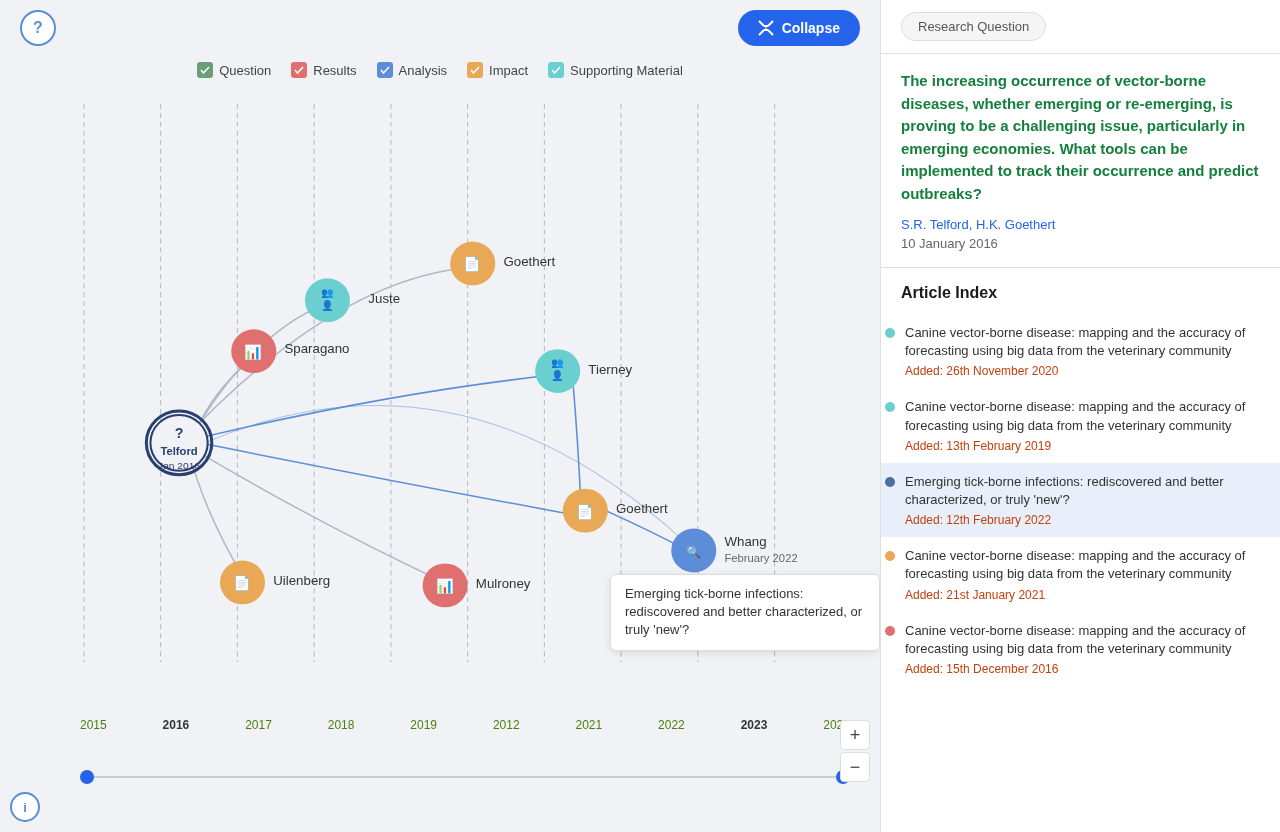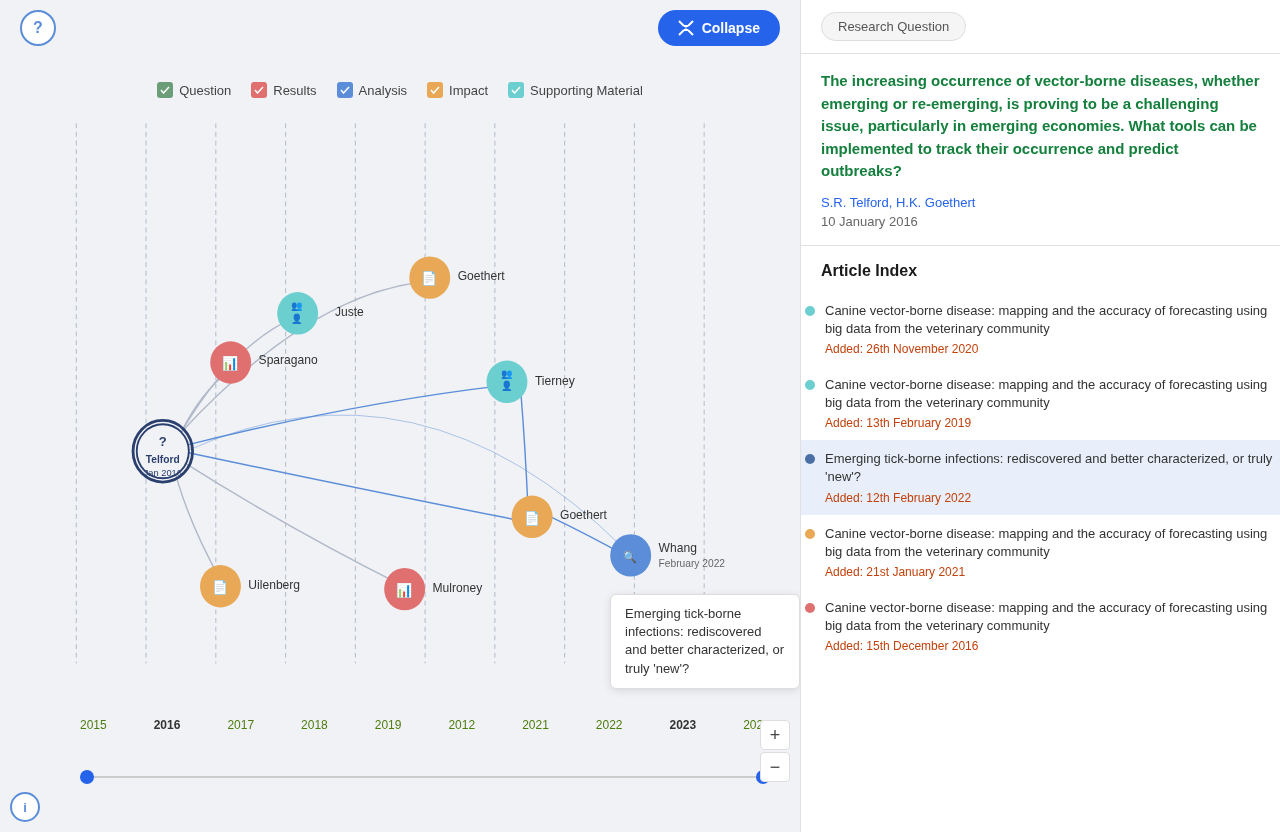--- a/index.html
+++ b/index.html
@@ -58,21 +58,20 @@
       padding: 6px 20px;
       background: #f0f2f5;
     }
 
     .legend-item {
       display: flex;
       align-items: center;
       gap: 6px;
       font-size: 13px;
       color: #444;
-      margin-top: 20px;
     }
 
     .legend-checkbox {
       width: 16px; height: 16px;
       border-radius: 3px;
       display: flex; align-items: center; justify-content: center;
     }
 
     
     .chart-area {
@@ -176,21 +175,21 @@
       background: white;
       display: flex; align-items: center; justify-content: center;
       color: #5b8dd9;
       font-size: 13px;
       font-weight: bold;
       cursor: pointer;
     }
 
     
     .right-panel {
-      width: 480px;
+      width: 400px;
       background: white;
       border-left: 1px solid #e0e0e0;
       display: flex;
       flex-direction: column;
       overflow: hidden;
     }
 
     .rq-tab {
       padding: 12px 20px;
       border-bottom: 1px solid #e0e0e0;

